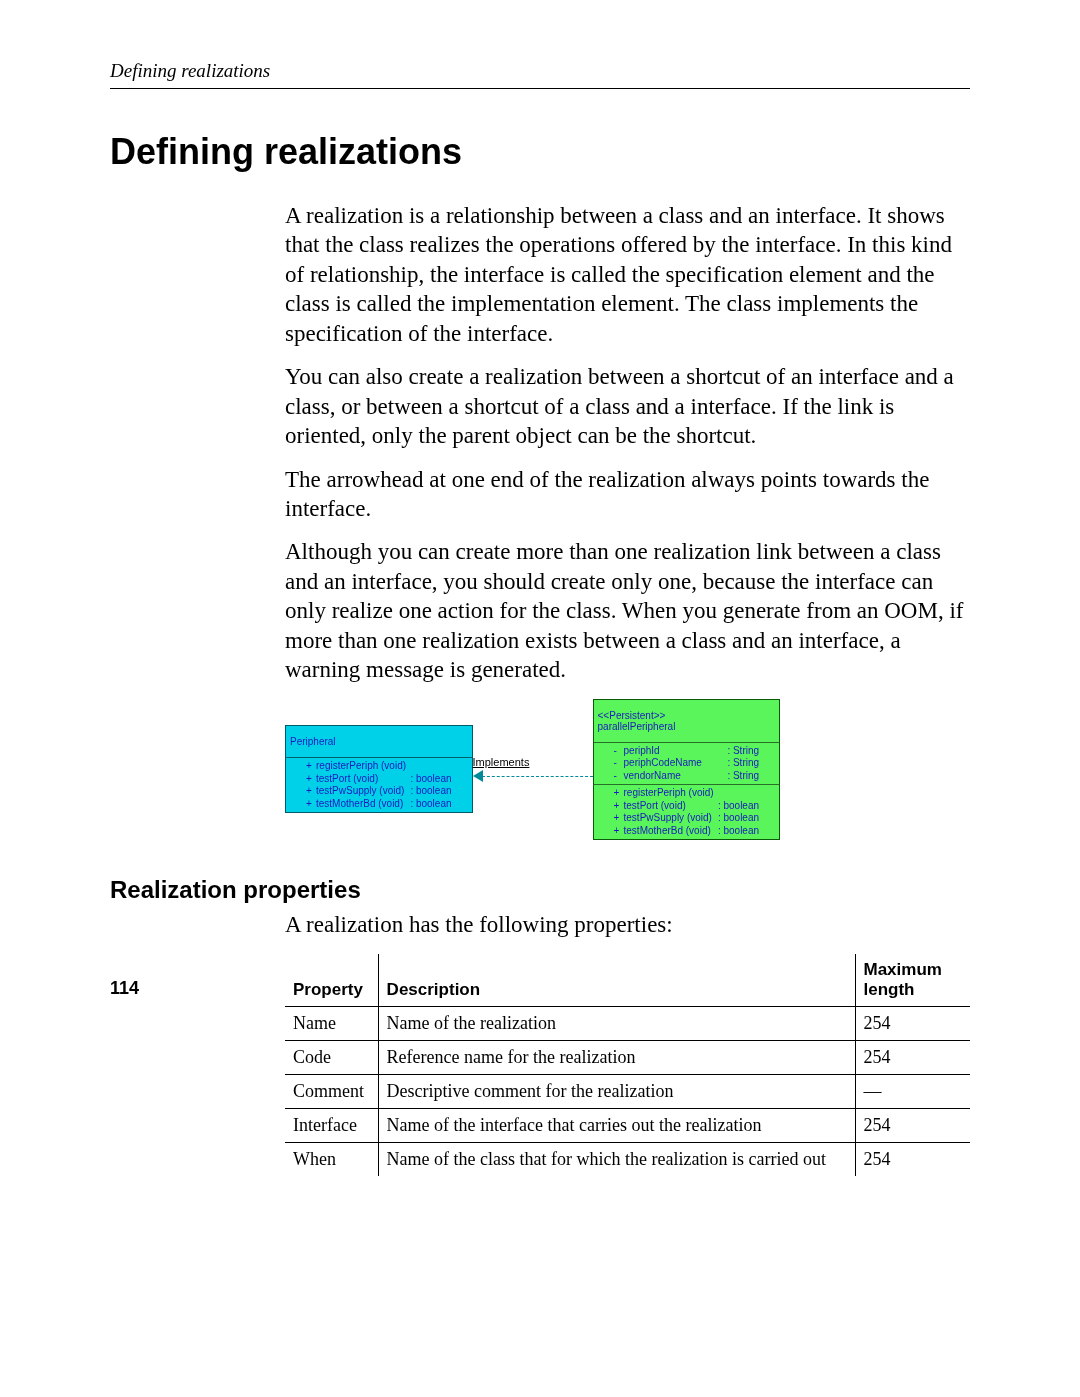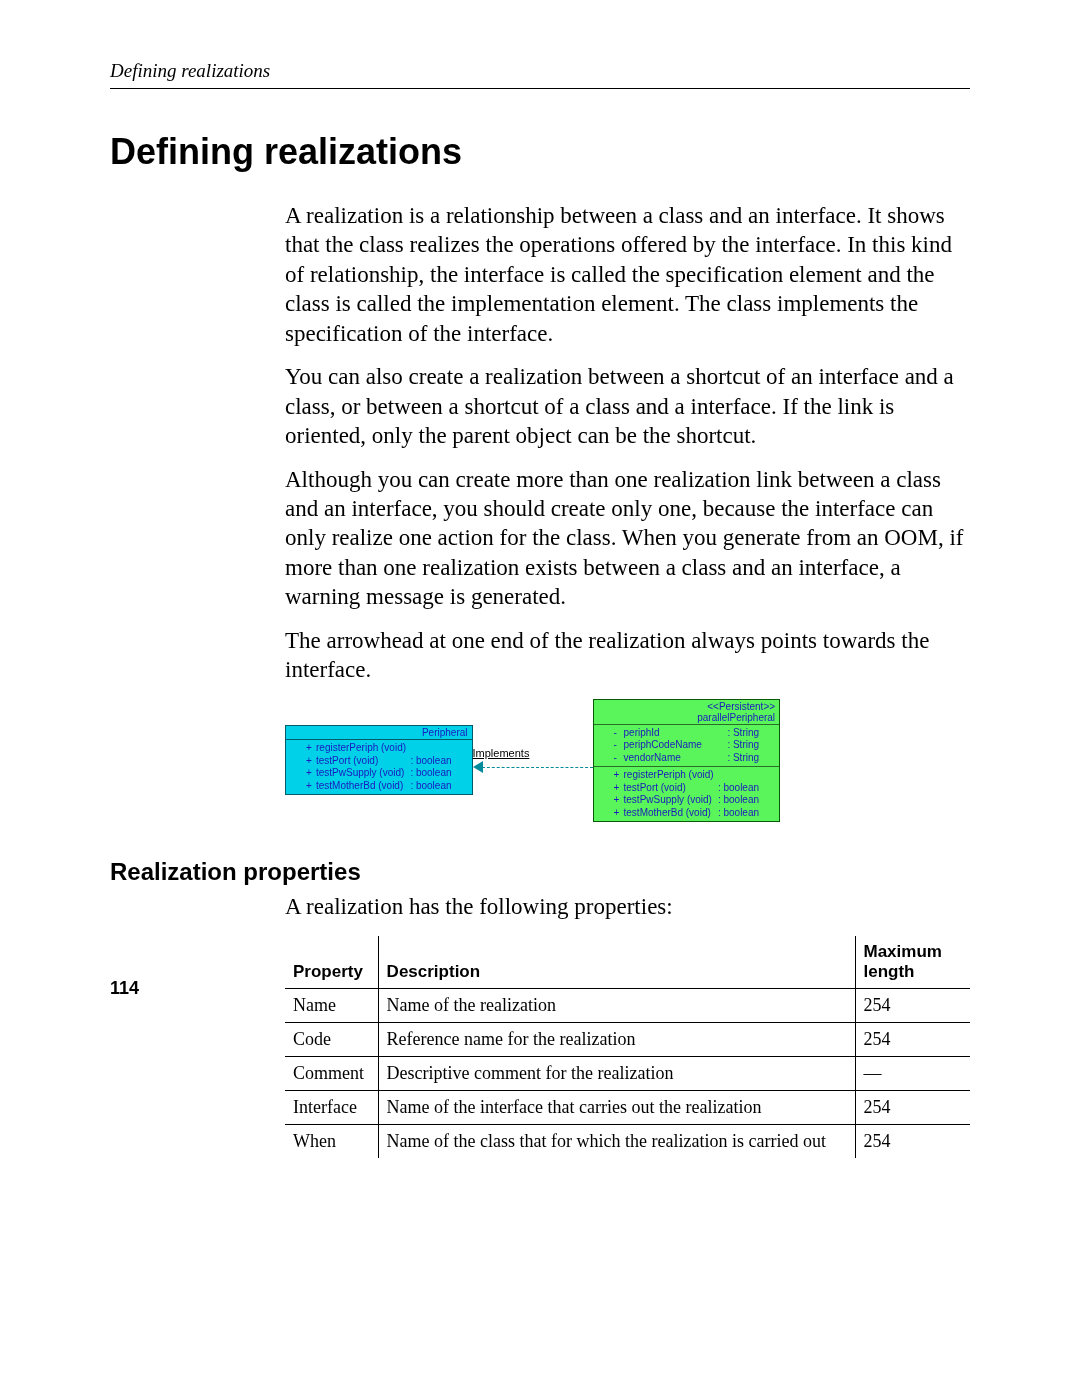--- a/index.html
+++ b/index.html
@@ -57,23 +57,23 @@
     }
     .uml-interface {
       border: 1px solid #0a5a0a;
       background: #5af55a;
       font-family: Arial, sans-serif;
       font-size: 10px;
       color: #002a4a;
       min-width: 170px;
     }
     .uml-title-row {
-      text-align: right;
+      text-align: left;
       border-bottom: 1px solid rgba(0,0,0,.55);
-      padding: 1px 4px;
+      padding: 10px 4px;
       color: #1a1abf;
     }
     .uml-ops-row { padding: 2px 20px; }
     .uml-op {
       display: flex;
       justify-content: space-between;
       gap: 6px;
       white-space: nowrap;
       line-height: 1.25;
       color: #1a1abf;
@@ -151,22 +151,22 @@
 </head>
 <body>
 
 <div class="header-running">Defining realizations</div>
 
 <h1 class="main-title">Defining realizations</h1>
 
 <div class="body-block">
   <p>A realization is a relationship between a class and an interface. It shows that the class realizes the operations offered by the interface. In this kind of relationship, the interface is called the specification element and the class is called the implementation element. The class implements the specification of the interface.</p>
   <p>You can also create a realization between a shortcut of an interface and a class, or between a shortcut of a class and a interface. If the link is oriented, only the parent object can be the shortcut.</p>
+  <p>The arrowhead at one end of the realization always points towards the interface.</p>
   <p>Although you can create more than one realization link between a class and an interface, you should create only one, because the interface can only realize one action for the class. When you generate from an OOM, if more than one realization exists between a class and an interface, a warning message is generated.</p>
-  <p>The arrowhead at one end of the realization always points towards the interface.</p>
 </div>
 
 <div class="uml-wrap">
   <div class="uml-class">
     <div class="uml-title-row">Peripheral</div>
     <div class="uml-ops-row">
       <div class="uml-op">
           <span><span class="plus">+</span><span>registerPeriph (void)</span></span>
           <span></span>
         </div>

